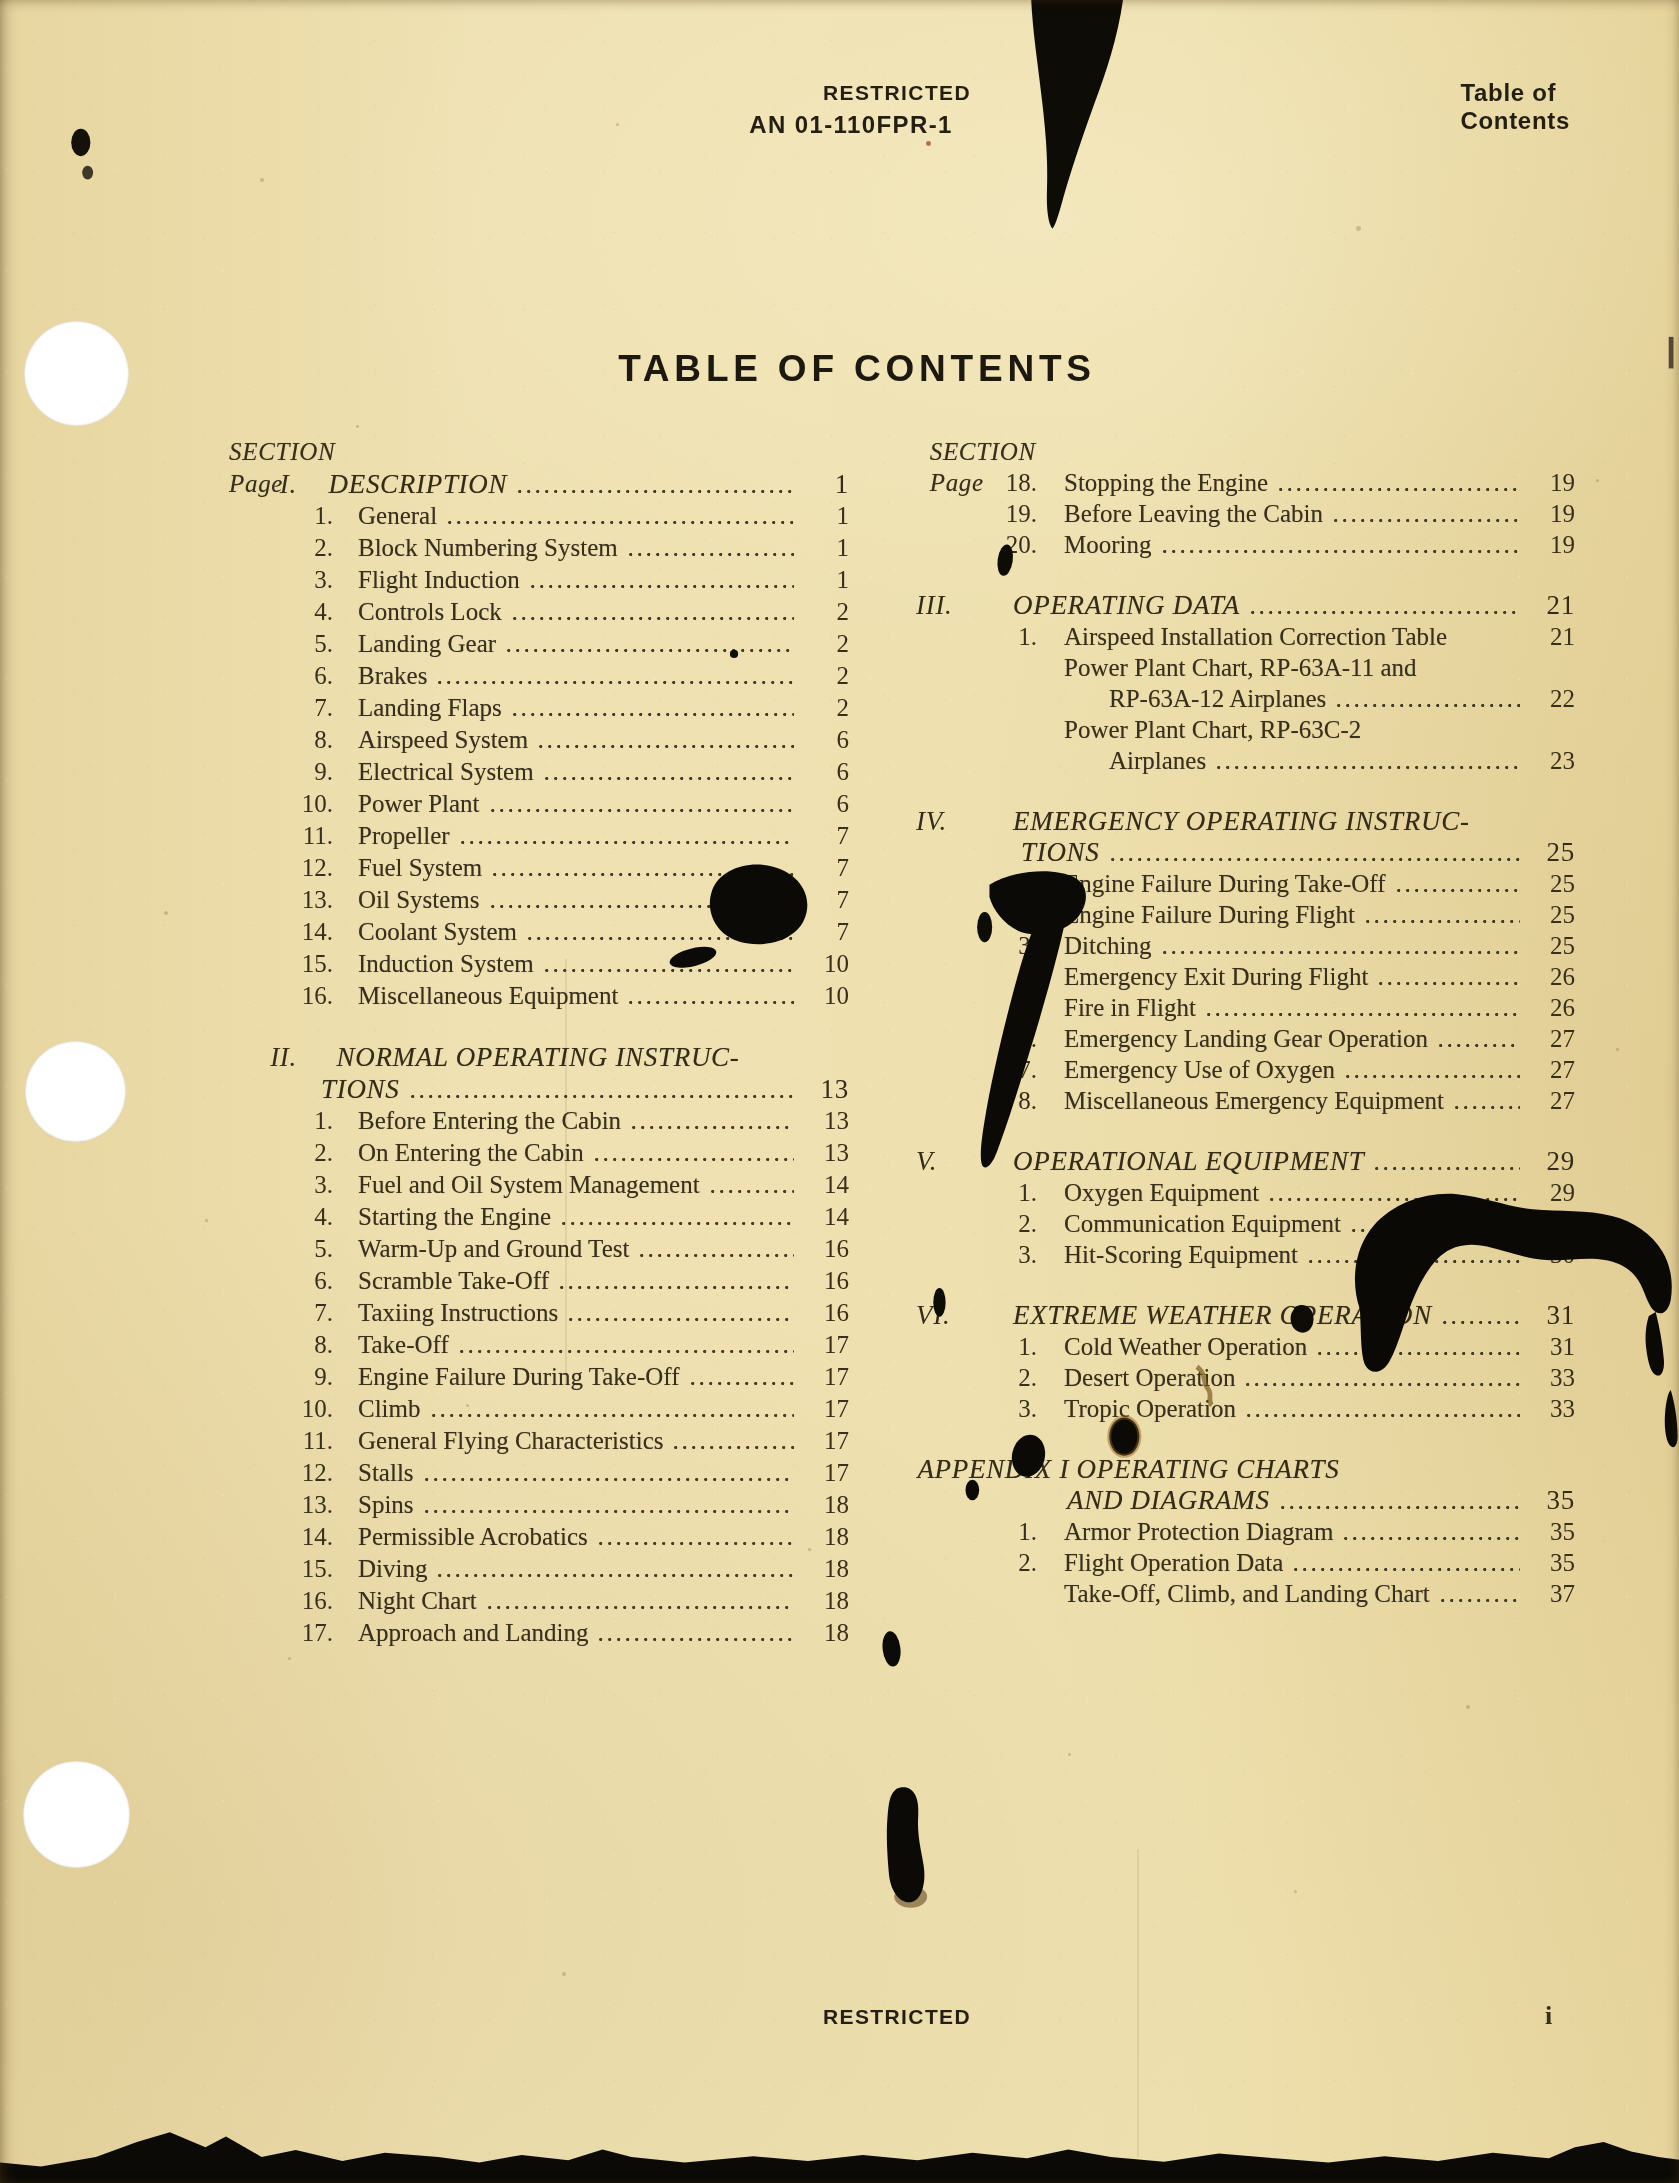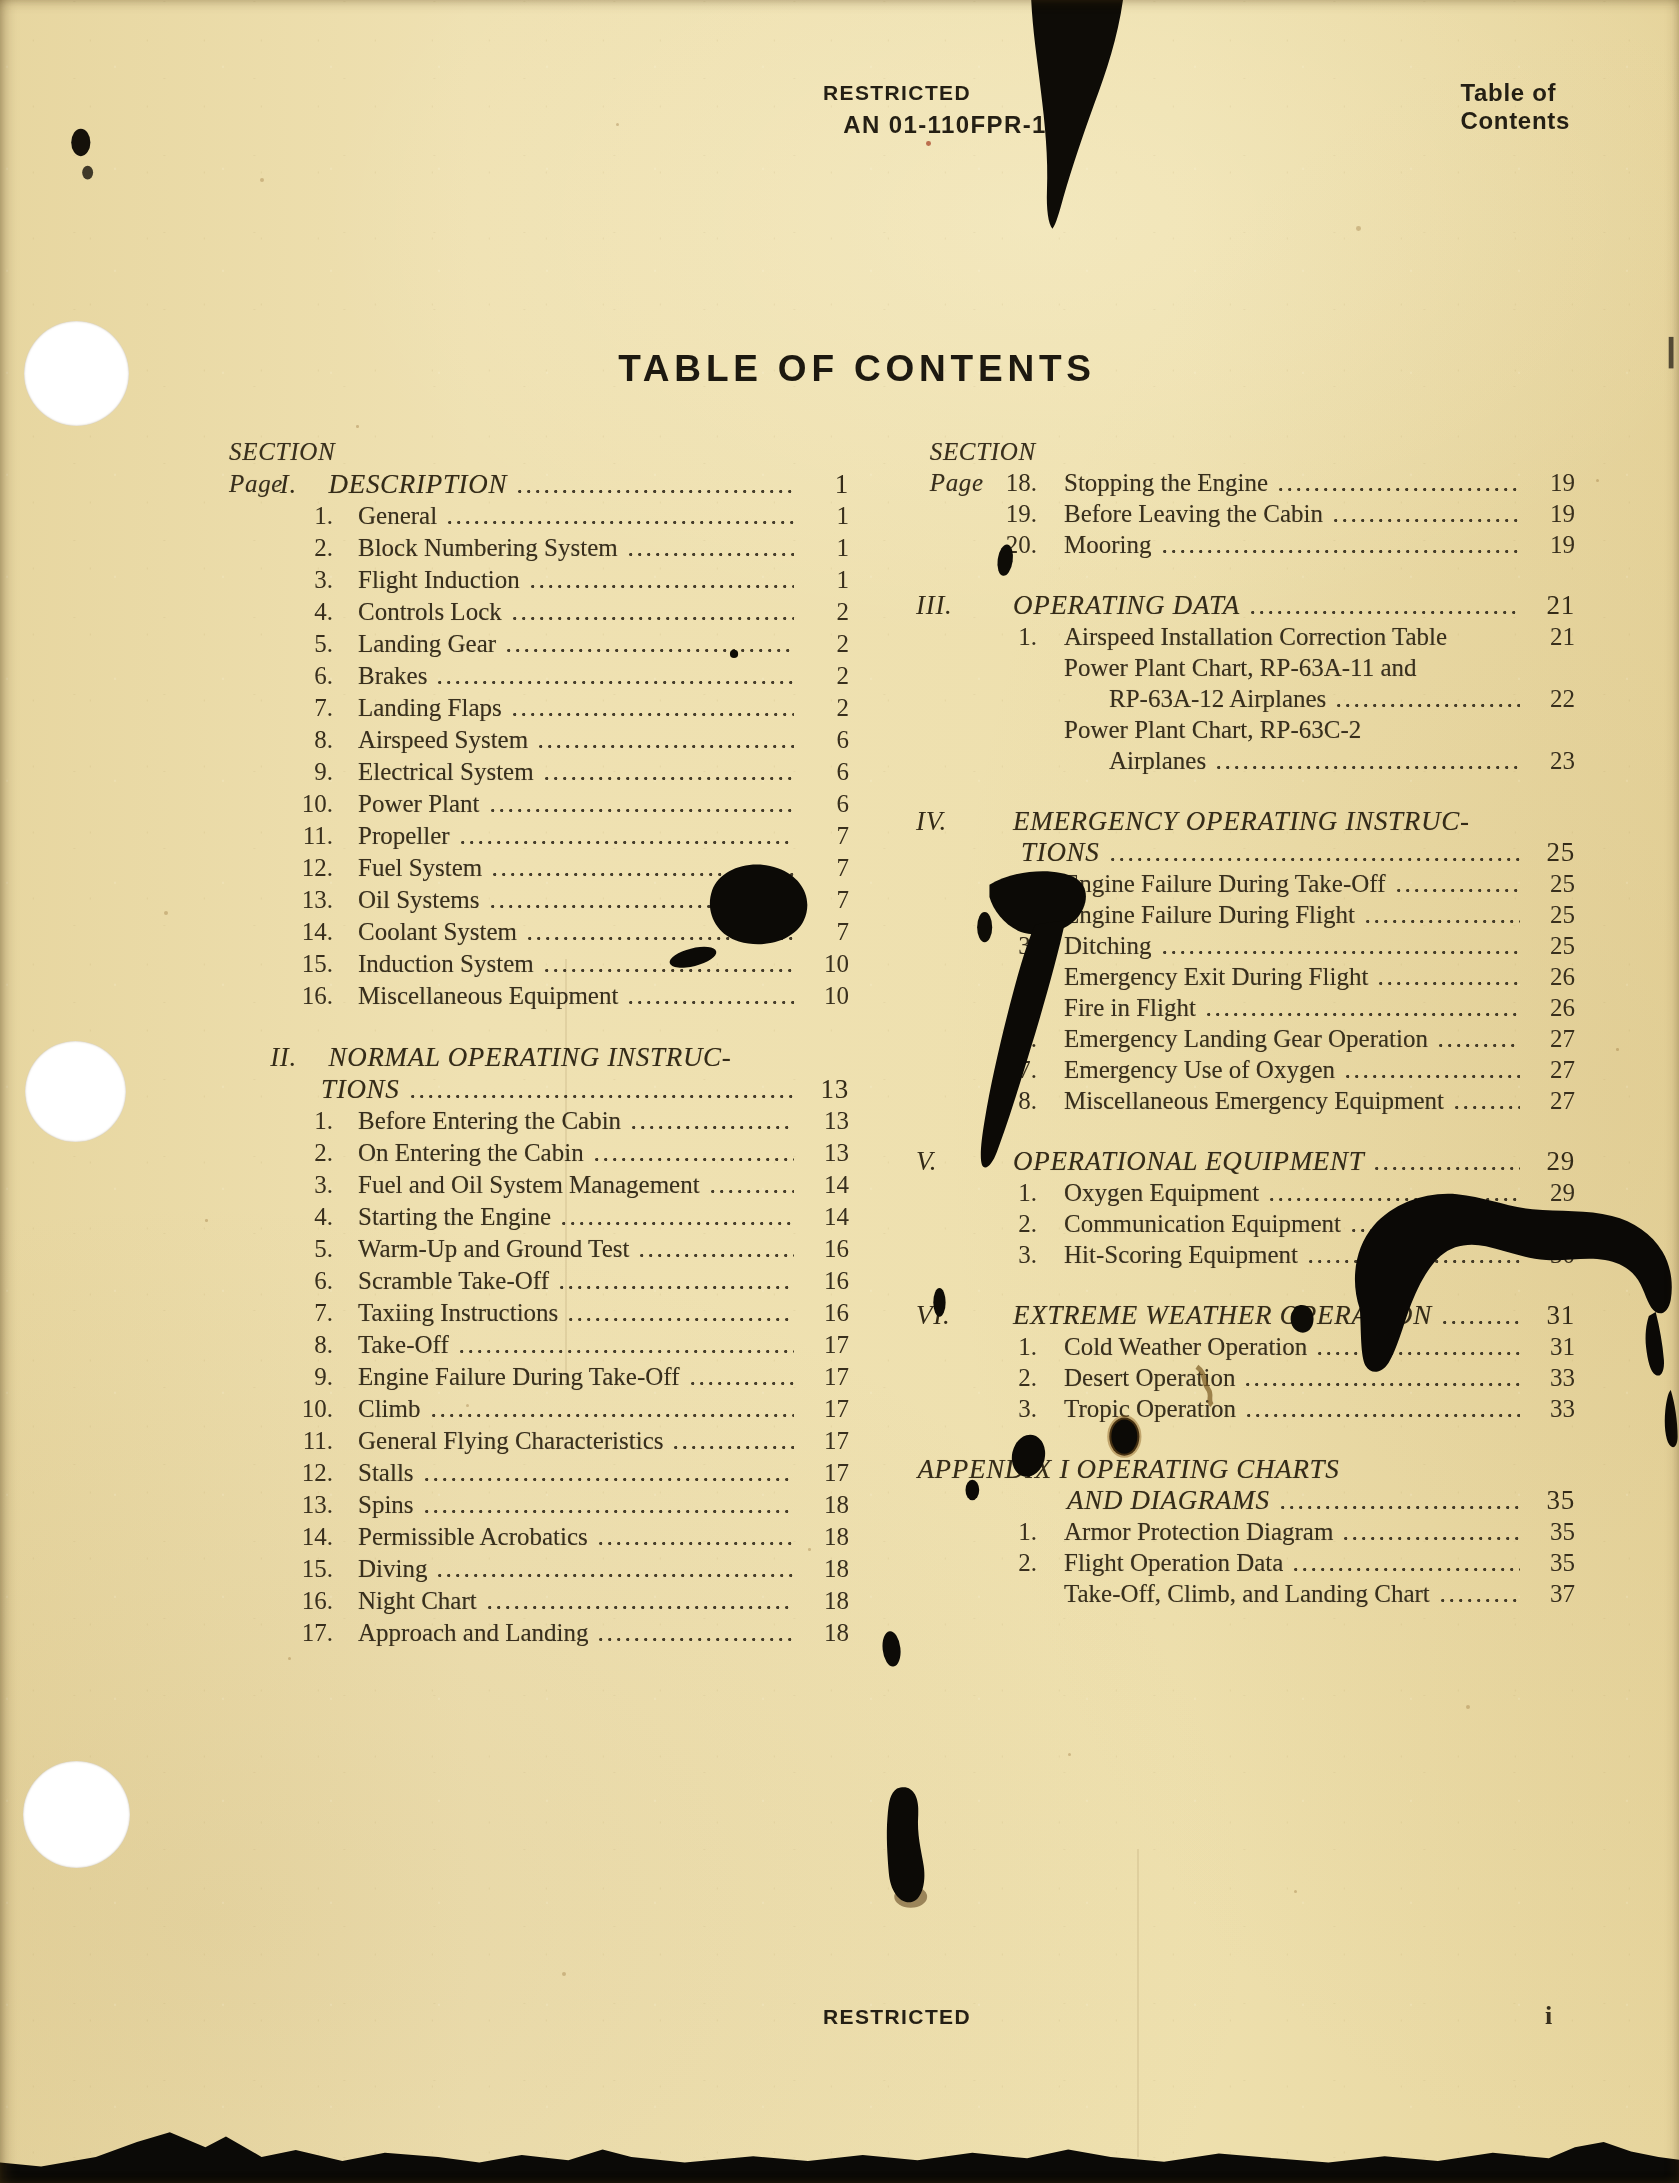--- a/index.html
+++ b/index.html
@@ -34,34 +34,34 @@
       inset 0 9.6px 13.7px -9.6px rgba(82,60,24,.30),
       inset 0 -6.8px 11px -6.8px rgba(60,45,18,.35);
   }
   .speck{position:absolute;border-radius:50%;background:rgba(140,100,45,.32);z-index:1;}
   .crease{position:absolute;width:2.1px;background:rgba(120,95,50,.12);filter:blur(0.7px);z-index:1;}
 
   
   .txt{position:absolute;z-index:2;}
   .sans{font-family:"Liberation Sans", sans-serif;font-weight:700;color:#241f14;}
   .hdr-classification{top:81px;left:897px;transform:translateX(-50%);font-size:21px;letter-spacing:1.4px;}
-  .hdr-docnum{top:111px;left:945px;transform:translateX(-50%);font-size:24px;letter-spacing:1.4px;}
+  .hdr-docnum{top:111px;left:851px;transform:translateX(-50%);font-size:24px;letter-spacing:1.4px;}
   .hdr-right{top:79px;left:1570px;transform:translateX(-100%);font-size:24px;letter-spacing:0.7px;}
   .big-title{top:348px;left:857px;transform:translateX(-50%);font-size:37px;letter-spacing:4.8px;color:#1d1910;}
   .ftr-classification{top:2005px;left:897px;transform:translateX(-50%);font-size:21px;letter-spacing:1.4px;}
   .ftr-page{top:2001px;left:1545px;font-size:26px;font-weight:700;}
 
   
   .col{position:absolute;top:436px;z-index:2;font-size:25px;}
   .col-left{left:229px;width:620px;}
   .col-right{left:916px;width:659px;}
   .row{display:flex;align-items:baseline;white-space:nowrap;}
   .col-left  .row{height:32px;line-height:32px;}
   .col-right .row{height:31px;line-height:31px;}
-  .col-left  .row.gap{margin-top:29px;}
+  .col-left  .row.gap{margin-top:29px;gap:8px;}
   .col-right .row.gap{margin-top:30px;}
   .row.hdr{justify-content:space-between;font-style:italic;font-size:25px;letter-spacing:0.7px;flex-direction:column;}
   .col-right .row.hdr{padding-left:13.7px;}
   .row.section,.row.cont,.row.cont2,.row.appendix{font-style:italic;font-size:27px;letter-spacing:0.7px;color:#342b18;}
   .col-left  .roman{width:68px;margin-right:31.5px;text-align:right;}
   .col-left  .inum{width:104px;margin-right:25px;text-align:right;}
   .col-right .roman{width:88px;margin-right:9px;}
   .col-right .inum{width:121px;margin-right:27px;text-align:right;}
   .col-left  .row.cont{padding-left:92px;}
   .col-right .row.cont{padding-left:105px;}

